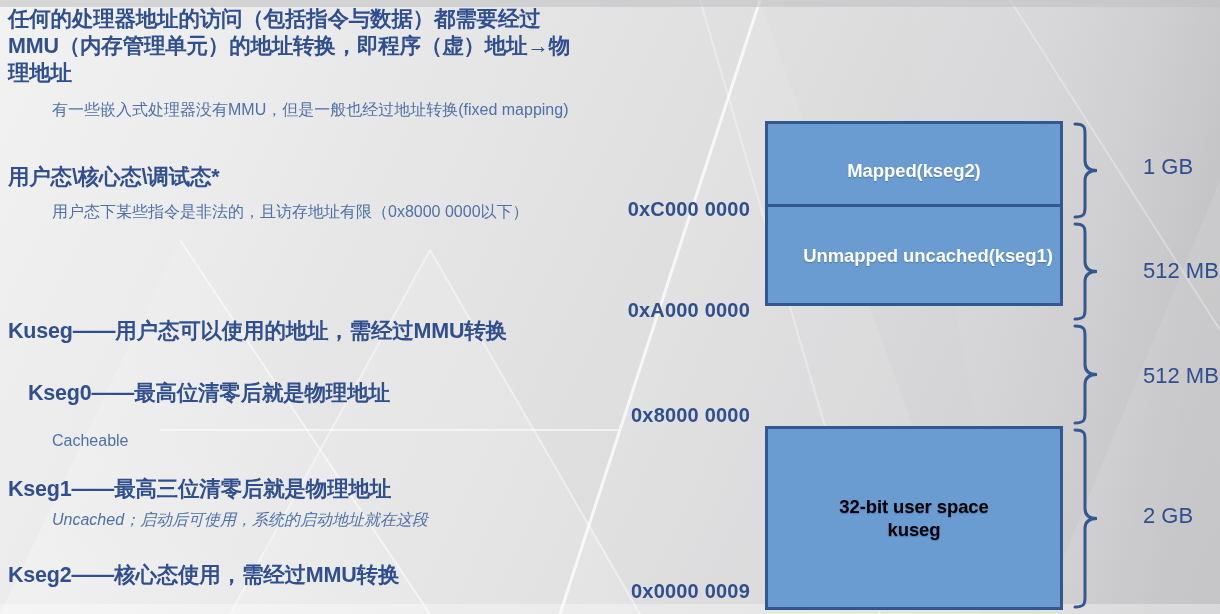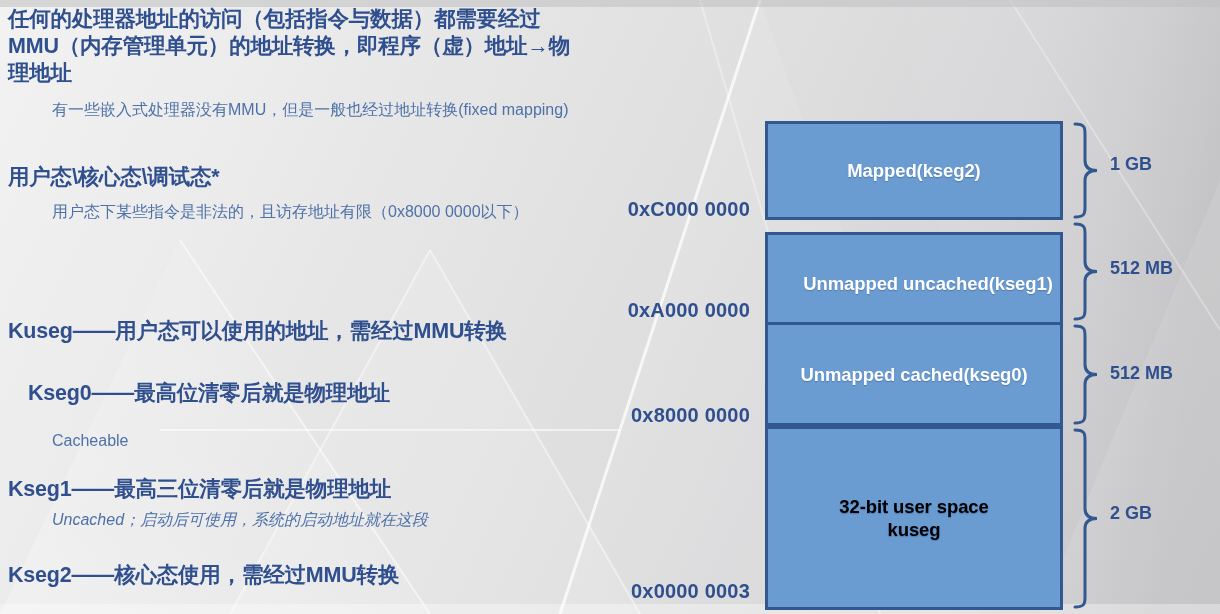--- a/index.html
+++ b/index.html
@@ -88,24 +88,24 @@
     font-weight: bold;
     font-size: 18.5px;
     line-height: 23px;
     text-align: center;
     text-shadow: 0 1px 1px rgba(30,60,110,0.35);
     letter-spacing: -0.1px;
     white-space: pre-line;
   }
   .size-label {
     position: absolute;
-    left: 515px;
+    left: 548px;
     color: #2f4f8e;
-    font-weight: bold;
-    font-size: 18px;
+    font-weight: normal;
+    font-size: 22px;
     white-space: nowrap;
   }
   .brace {
     position: absolute;
     left: 476px;
     width: 30px;
   }
   .brace svg { display: block; width: 100%; height: 100%; overflow: visible; }
 </style>
 </head>
@@ -152,34 +152,31 @@
       <div class="lvl2" style="top: 427px;">Cacheable</div>
       <div class="lvl1" style="top: 464px; margin-top: 12px;">Kseg1——最高三位清零后就是物理地址</div>
       <div class="lvl2" style="top: 506px; font-style: italic;">Uncached；启动后可使用，系统的启动地址就在这段</div>
       <div class="lvl1" style="top: 562px;">Kseg2——核心态使用，需经过MMU转换</div>
     </div>
 
   <div class="diagram" id="diagram">
       <div class="seg-box" style="top: 89px; height: 99px; background: rgb(106, 155, 209); border-color: rgb(50, 88, 143);">
         <div class="seg-label" style="color: rgb(255, 255, 255);">Mapped(kseg2)</div>
       </div>
-      <div class="seg-box" style="top: 200px; height: 102px; background: rgb(106, 155, 209); border-color: rgb(50, 88, 143); padding-left: 28px;">
+      <div class="seg-box" style="top: 172px; height: 102px; background: rgb(106, 155, 209); border-color: rgb(50, 88, 143); padding-left: 28px;">
         <div class="seg-label" style="color: rgb(255, 255, 255);">Unmapped uncached(kseg1)</div>
-      </div>
-      <div class="seg-box" style="top: 290px; height: 104px; background: rgb(106, 155, 209); border-color: rgb(50, 88, 143);">
-        <div class="seg-label" style="color: rgb(255, 255, 255);">Unmapped cached(kseg0)</div>
       </div>
       <div class="seg-box" style="top: 394px; height: 184px; background: rgb(106, 155, 209); border-color: rgb(50, 88, 143);">
         <div class="seg-label" style="color: #000000;">32-bit user space
 kuseg</div>
       </div>
       <div class="addr-label" style="top: 166px; color: rgb(47, 79, 142);">0xC000 0000</div>
       <div class="addr-label" style="top: 267px; color: rgb(47, 79, 142);">0xA000 0000</div>
       <div class="addr-label" style="top: 372px; color: rgb(47, 79, 142);">0x8000 0000</div>
-      <div class="addr-label" style="top: 548px; color: rgb(47, 79, 142);">0x0000 0003</div>
+      <div class="addr-label" style="top: 548px; color: rgb(47, 79, 142);">0x0000 0009</div>
       <div class="brace" style="top: 90px; height: 97px;">
         <svg viewBox="0 0 30 97" preserveAspectRatio="none">
           <path d="M 4 2 C 14 2, 14 6, 14 12 L 14 38.5 C 14 45.5, 18 48.5, 26 48.5 C 18 48.5, 14 51.5, 14 58.5 L 14 85 C 14 91, 14 95, 4 95" fill="none" stroke="#32588f" stroke-width="3" stroke-linecap="round"></path>
         </svg>
       </div>
       <div class="size-label" style="top: 122px; color: rgb(47, 79, 142);">1 GB</div>
       <div class="brace" style="top: 190px; height: 99px;">
         <svg viewBox="0 0 30 99" preserveAspectRatio="none">
           <path d="M 4 2 C 14 2, 14 6, 14 12 L 14 39.5 C 14 46.5, 18 49.5, 26 49.5 C 18 49.5, 14 52.5, 14 59.5 L 14 87 C 14 93, 14 97, 4 97" fill="none" stroke="#32588f" stroke-width="3" stroke-linecap="round"></path>
         </svg>

